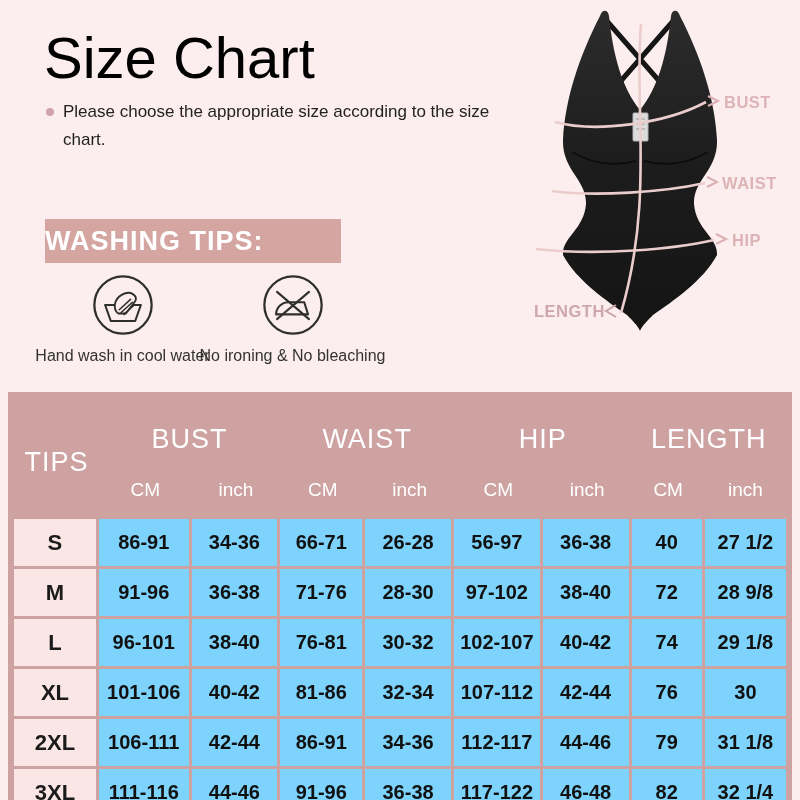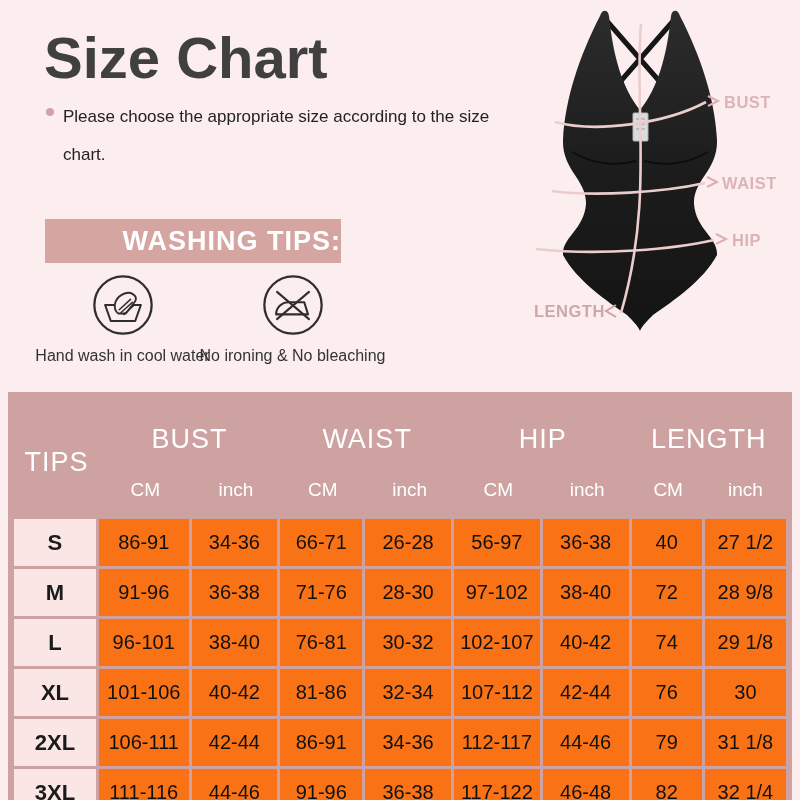--- a/index.html
+++ b/index.html
@@ -1,47 +1,47 @@
 <!DOCTYPE html>
 <html><head>
 <meta charset="utf-8">
 <style>
   html,body{margin:0;padding:0}
   .page{position:relative;width:800px;height:800px;background:#fcedee;
         font-family:"Liberation Sans",sans-serif;overflow:hidden}
 
-  .title{position:absolute;left:44px;top:24px;font-size:58px;font-weight:700;
-         color:#404040;letter-spacing:0}
+  .title{position:absolute;left:44px;top:24px;font-size:58px;font-weight:400;
+         color:#000000;letter-spacing:0}
 
   .bullets{position:absolute;left:46px;top:98px;width:455px}
-  .bullet{position:relative;padding-left:17px;font-size:17px;line-height:38px;
+  .bullet{position:relative;padding-left:17px;font-size:17px;line-height:28px;
           color:#232323;margin-bottom:3px}
   .bullet::before{content:"";position:absolute;left:0;top:10px;width:8px;height:8px;
           border-radius:50%;background:#cfa3ab}
 
   .washing-banner{position:absolute;left:45px;top:219px;width:296px;height:44px;
           background:#d5a5a2;color:#fff;font-size:27px;font-weight:700;
-          display:flex;align-items:center;justify-content:flex-end;letter-spacing:1px}
+          display:flex;align-items:center;justify-content:flex-start;letter-spacing:1px}
 
   .tip{position:absolute;top:274px;display:flex;flex-direction:column;align-items:center}
   .tip1{left:30px;width:185px}
   .tip2{left:205px;width:175px}
   .tip .label{margin-top:7px;font-size:16px;color:#333;white-space:nowrap}
 
   .figure{position:absolute;left:500px;top:0;width:300px;height:345px}
 
   .size-table{position:absolute;left:8px;top:392px;width:784px;
           border-collapse:separate;border-spacing:0;border:6px solid #cfa2a2}
   .size-table th{background:#cfa2a2;color:#fff;font-weight:400;text-align:center}
   .size-table .group-row th{font-size:27px;height:58px;vertical-align:middle;
           padding-top:12px;letter-spacing:1px}
   .size-table .unit-row th{font-size:19px;height:40px;vertical-align:middle;
           padding-bottom:6px}
-  .size-table tbody td{background:#f97316;height:45px;text-align:center;font-size:20px;
-          font-weight:400;color:#111;border-top:3px solid #cfa2a2;
+  .size-table tbody td{background:#7dd3fc;height:45px;text-align:center;font-size:20px;
+          font-weight:700;color:#111;border-top:3px solid #cfa2a2;
           border-right:3px solid #cfa2a2}
   .size-table tbody td:last-child{border-right:none}
   .size-table tbody td.size-col{background:#fbe6e6;font-size:22px;font-weight:600;color:#1b1b1b}
 
   .meas-label{font-size:16.5px;font-weight:700;letter-spacing:.5px;fill:#ddb4b6}
   .meas-label.len{fill:#cda7ac}
 </style>
 </head>
 <body>
 

